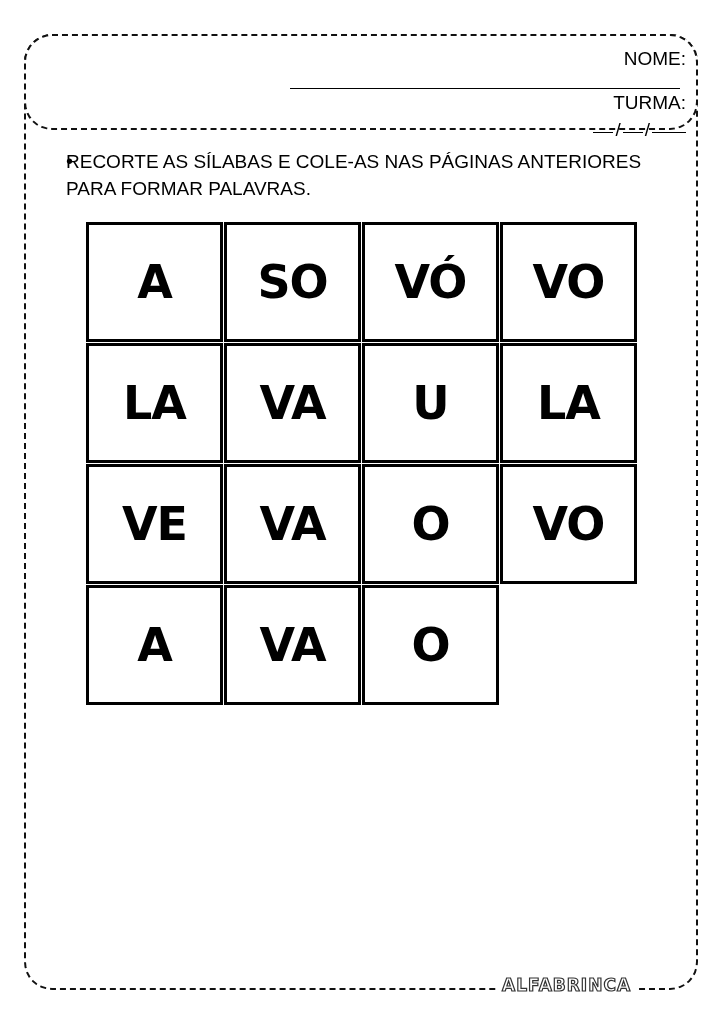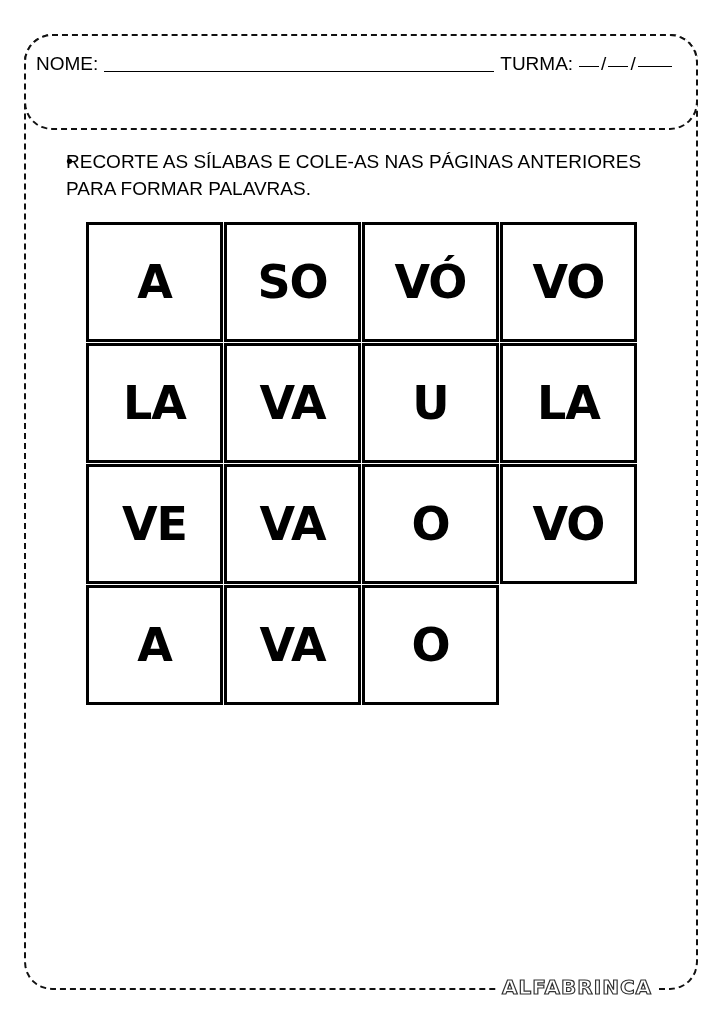--- a/index.html
+++ b/index.html
@@ -5,21 +5,21 @@
     html, body { margin:0; padding:0; background:#ffffff; }
     body { width:724px; height:1024px; position:relative; overflow:hidden; font-family:"Liberation Sans", sans-serif; color:#000; }
     .page-border {
       position:absolute; left:24px; top:34px; width:674px; height:956px;
       border:2px dashed #111; border-radius:28px; box-sizing:border-box;
     }
     .header-box {
       position:absolute; left:24px; top:34px; width:674px; height:96px;
       border:2px dashed #111; border-radius:28px; box-sizing:border-box; background:#fff;
     }
-    .hrow { position:absolute; left:10px; right:10px; display:flex; align-items:flex-end; font-size:19px; white-space:nowrap; }
+    .hrow { position:absolute; left:10px; right:10px; display:flex; align-items:flex-end; font-size:19px; white-space:nowrap;flex-direction:column; }
     .hrow.r1 { top:12px; }
     .hrow.r2 { top:50px; }
     .blank { display:inline-block; border-bottom:1.5px solid #000; height:18px; margin:0 6px 3px 6px; }
     .date-part { display:inline-block; border-bottom:1.5px solid #000; width:20px; height:18px; margin-bottom:3px; }
     .slash { margin:0 2px; }
     .instructions {
       position:absolute; left:66px; top:148px; width:600px;
       font-size:19px; line-height:27px;
     }
     .bullet { position:absolute; left:0; top:0; font-size:20px; }
@@ -28,21 +28,21 @@
       position:absolute; left:86px; top:222px;
       display:grid; grid-template-columns:repeat(4, 138px); grid-auto-rows:121px;
     }
     .tile {
       box-sizing:border-box; border:3px solid #000; margin:0 1px 1px 0;
       display:flex; align-items:center; justify-content:center;
       font-family:"DejaVu Sans", sans-serif; font-weight:bold; font-size:46px; letter-spacing:-1px;
     }
     .logo {
       position:absolute; left:496px; top:975px; padding:0 6px; background:#fff;
-      font-family:"DejaVu Sans", sans-serif; font-weight:bold; font-size:20px; letter-spacing:1px;
+      font-family:"DejaVu Sans", sans-serif; font-weight:bold; font-size:17px; letter-spacing:1px;
       color:#fff; -webkit-text-stroke:1.2px #333;
     }
   </style>
 </head>
 <body>
 
 <div class="page-border"></div>
 
 <div class="header-box">
   <div class="hrow r1">

